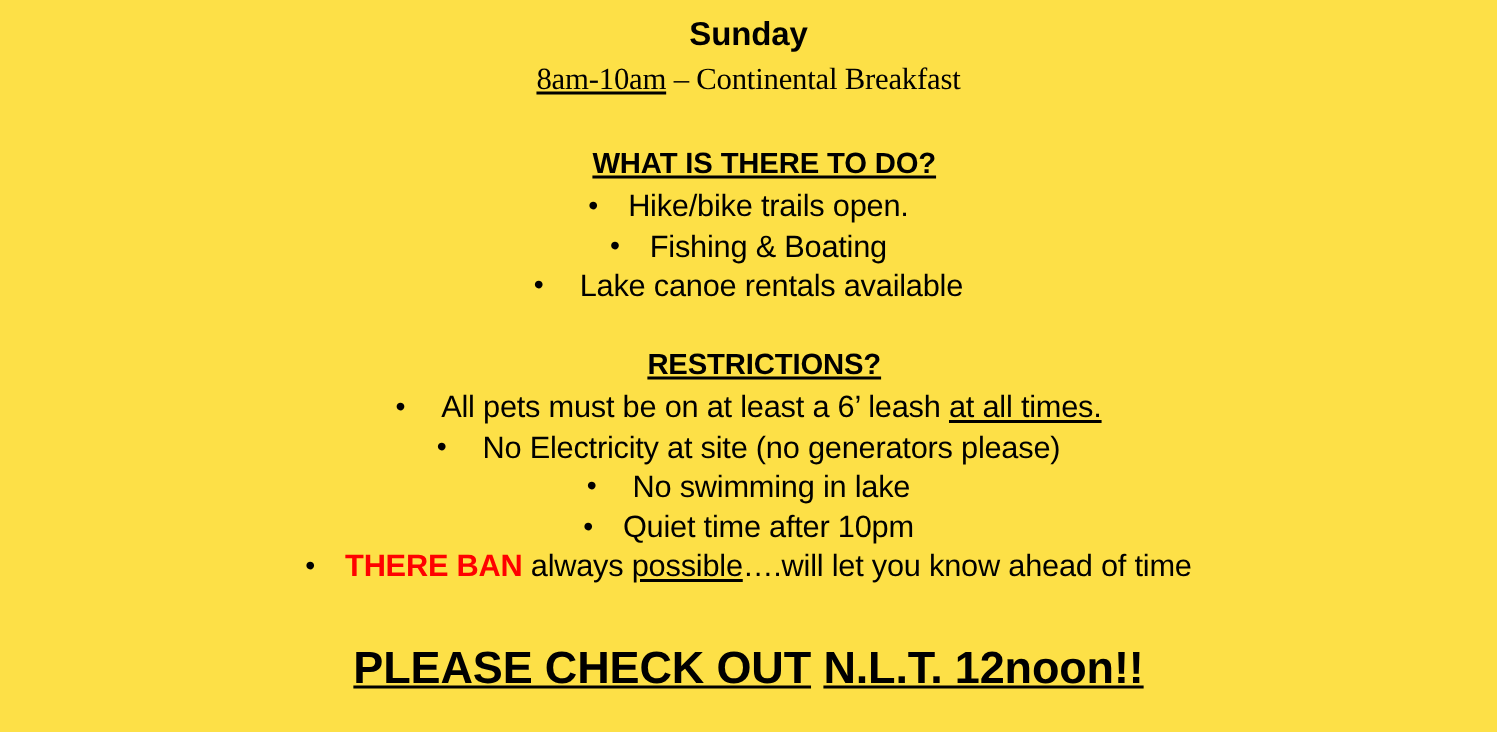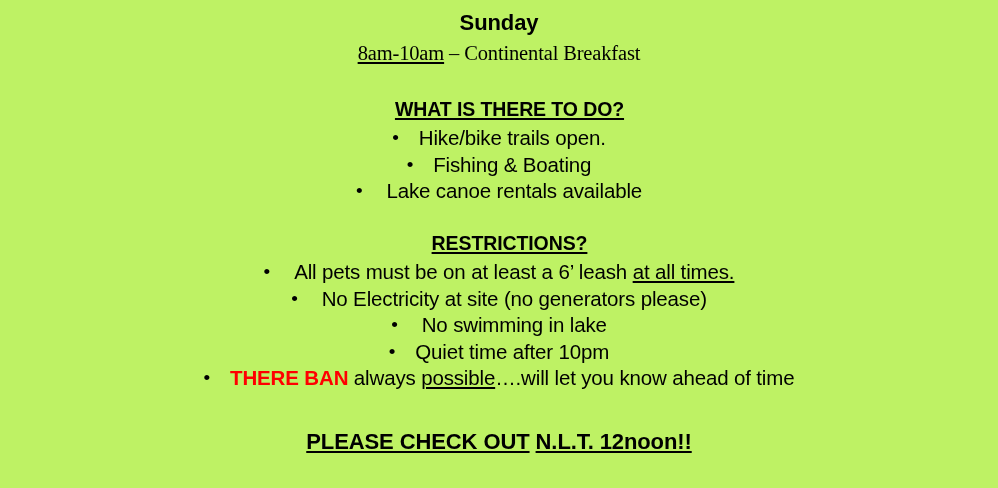--- a/index.html
+++ b/index.html
@@ -12,21 +12,21 @@
     height: 488px;
     font-family: "Liberation Sans", sans-serif;
     color: #000000;
     overflow: hidden;
   }
 
   #doc {
     width: 998px;
     height: 488px;
     position: relative;
-    background: #bef264;
+    background: #fde047;
     text-align: center;
     box-sizing: border-box;
     padding-top: 12px;
   }
 
   .line {
     display: block;
     text-align: center;
     white-space: nowrap;
     line-height: 1.0;
@@ -69,21 +69,21 @@
     font-size: 19px;
     line-height: 1;
     position: relative;
     top: -1px;
   }
   .gap-md { display: inline-block; width: 20px; }
   .gap-lg { display: inline-block; width: 24px; }
 
   
   .final-line {
-    font-size: 22px;
+    font-size: 30px;
     font-weight: bold;
     letter-spacing: -0.1px;
   }
 
   
   .u { text-decoration: underline; text-decoration-thickness: 2px; text-underline-offset: 2px; }
   .red { color: #FF0000; font-weight: bold; }
 
   
   .spacer-lg { height: 31px; }

